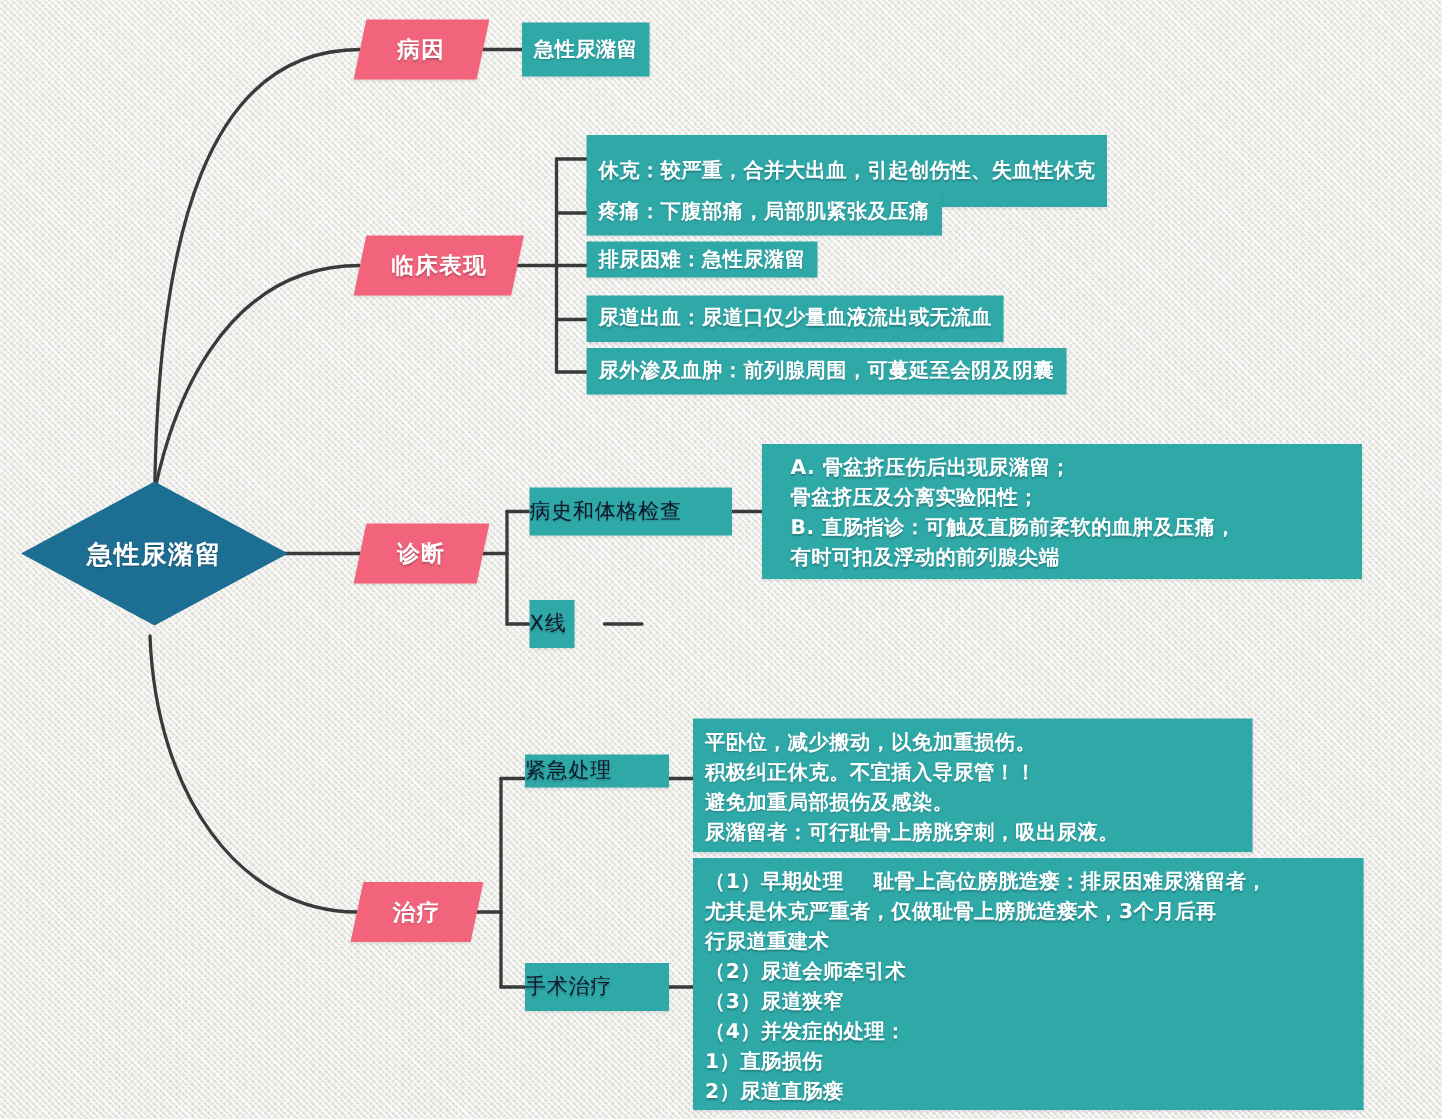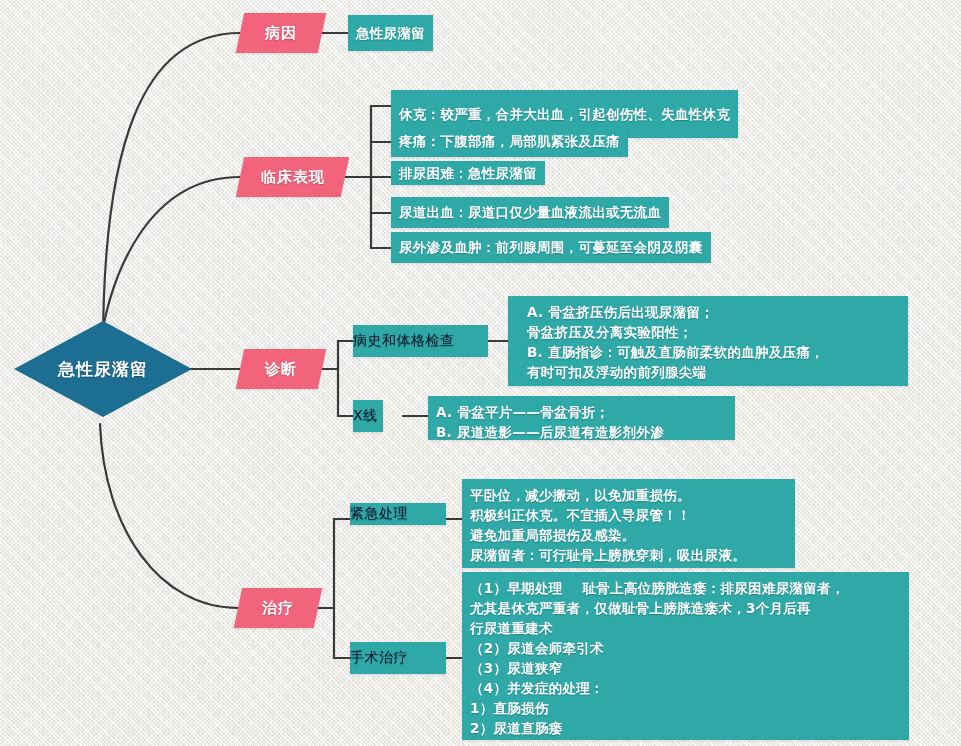--- a/index.html
+++ b/index.html
@@ -166,33 +166,29 @@
   <div class="node teal multi" style="left:508px; top:296px; width:400px; height:90px;padding-left:19px;">
     <span>A. 骨盆挤压伤后出现尿潴留；
 骨盆挤压及分离实验阳性；
 B. 直肠指诊：可触及直肠前柔软的血肿及压痛，
 有时可扣及浮动的前列腺尖端</span>
   </div>
 
   <div class="node sub" style="left:353px; top:400px; width:30px; height:32px;">
     <span>X线</span>
   </div>
-  <div class="node teal multi" style="left:428px; top:396px; width:307px; height:44px;">
-    <span>A. 骨盆平片——骨盆骨折；
-B. 尿道造影——后尿道有造影剂外渗</span>
-  </div>
 
   <div class="node branch" style="left:238px; top:588px; width:80px;">
     <span>治疗</span>
   </div>
 
   <div class="node sub" style="left:350px; top:503px; width:96px; height:22px;">
     <span>紧急处理</span>
   </div>
-  <div class="node teal multi" style="left:462px; top:479px; width:333px; height:89px;">
+  <div class="node teal multi" style="left:462px; top:479px; width:373px; height:89px;">
     <span>平卧位，减少搬动，以免加重损伤。
 积极纠正休克。不宜插入导尿管！！
 避免加重局部损伤及感染。
 尿潴留者：可行耻骨上膀胱穿刺，吸出尿液。</span>
   </div>
 
   <div class="node sub" style="left:350px; top:642px; width:96px; height:32px;">
     <span>手术治疗</span>
   </div>
   <div class="node teal multi" style="left:462px; top:572px; width:447px; height:168px;">

